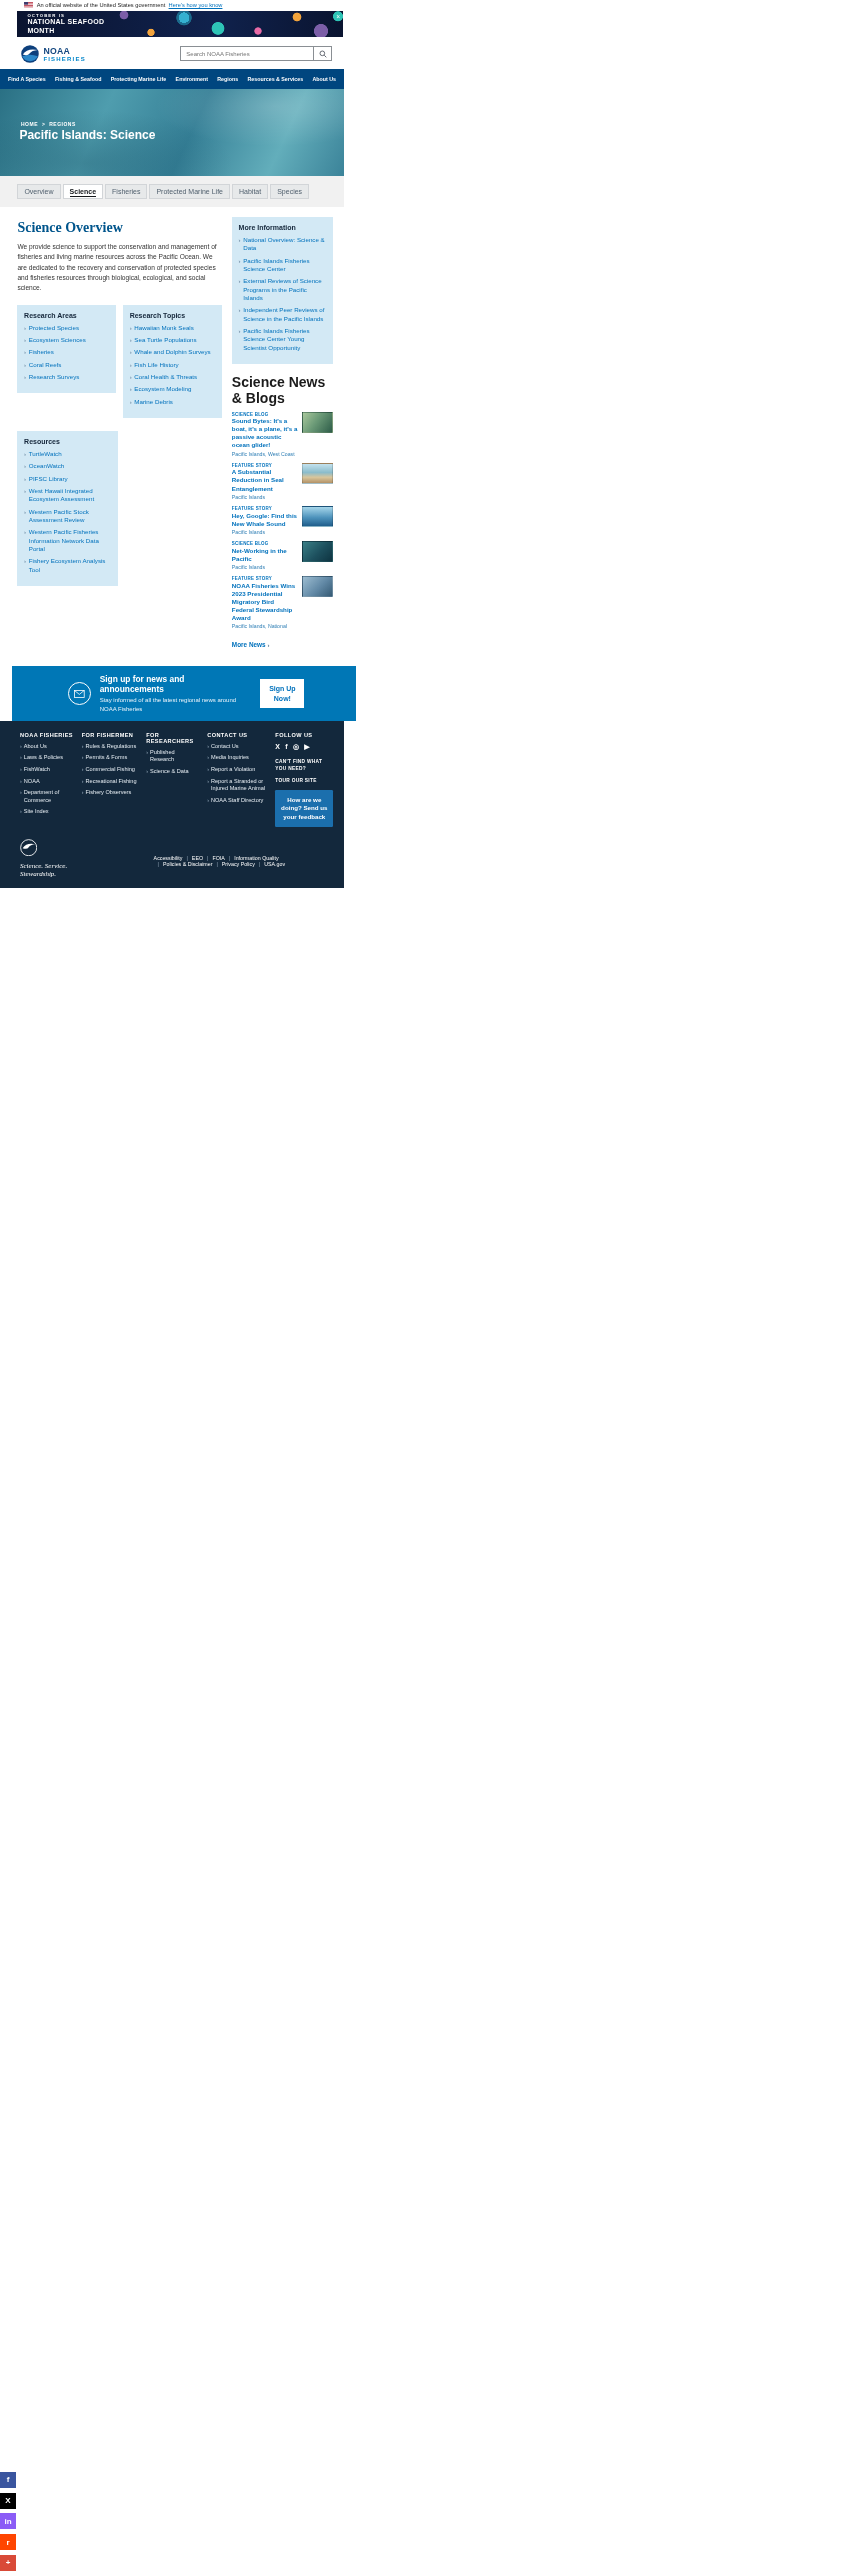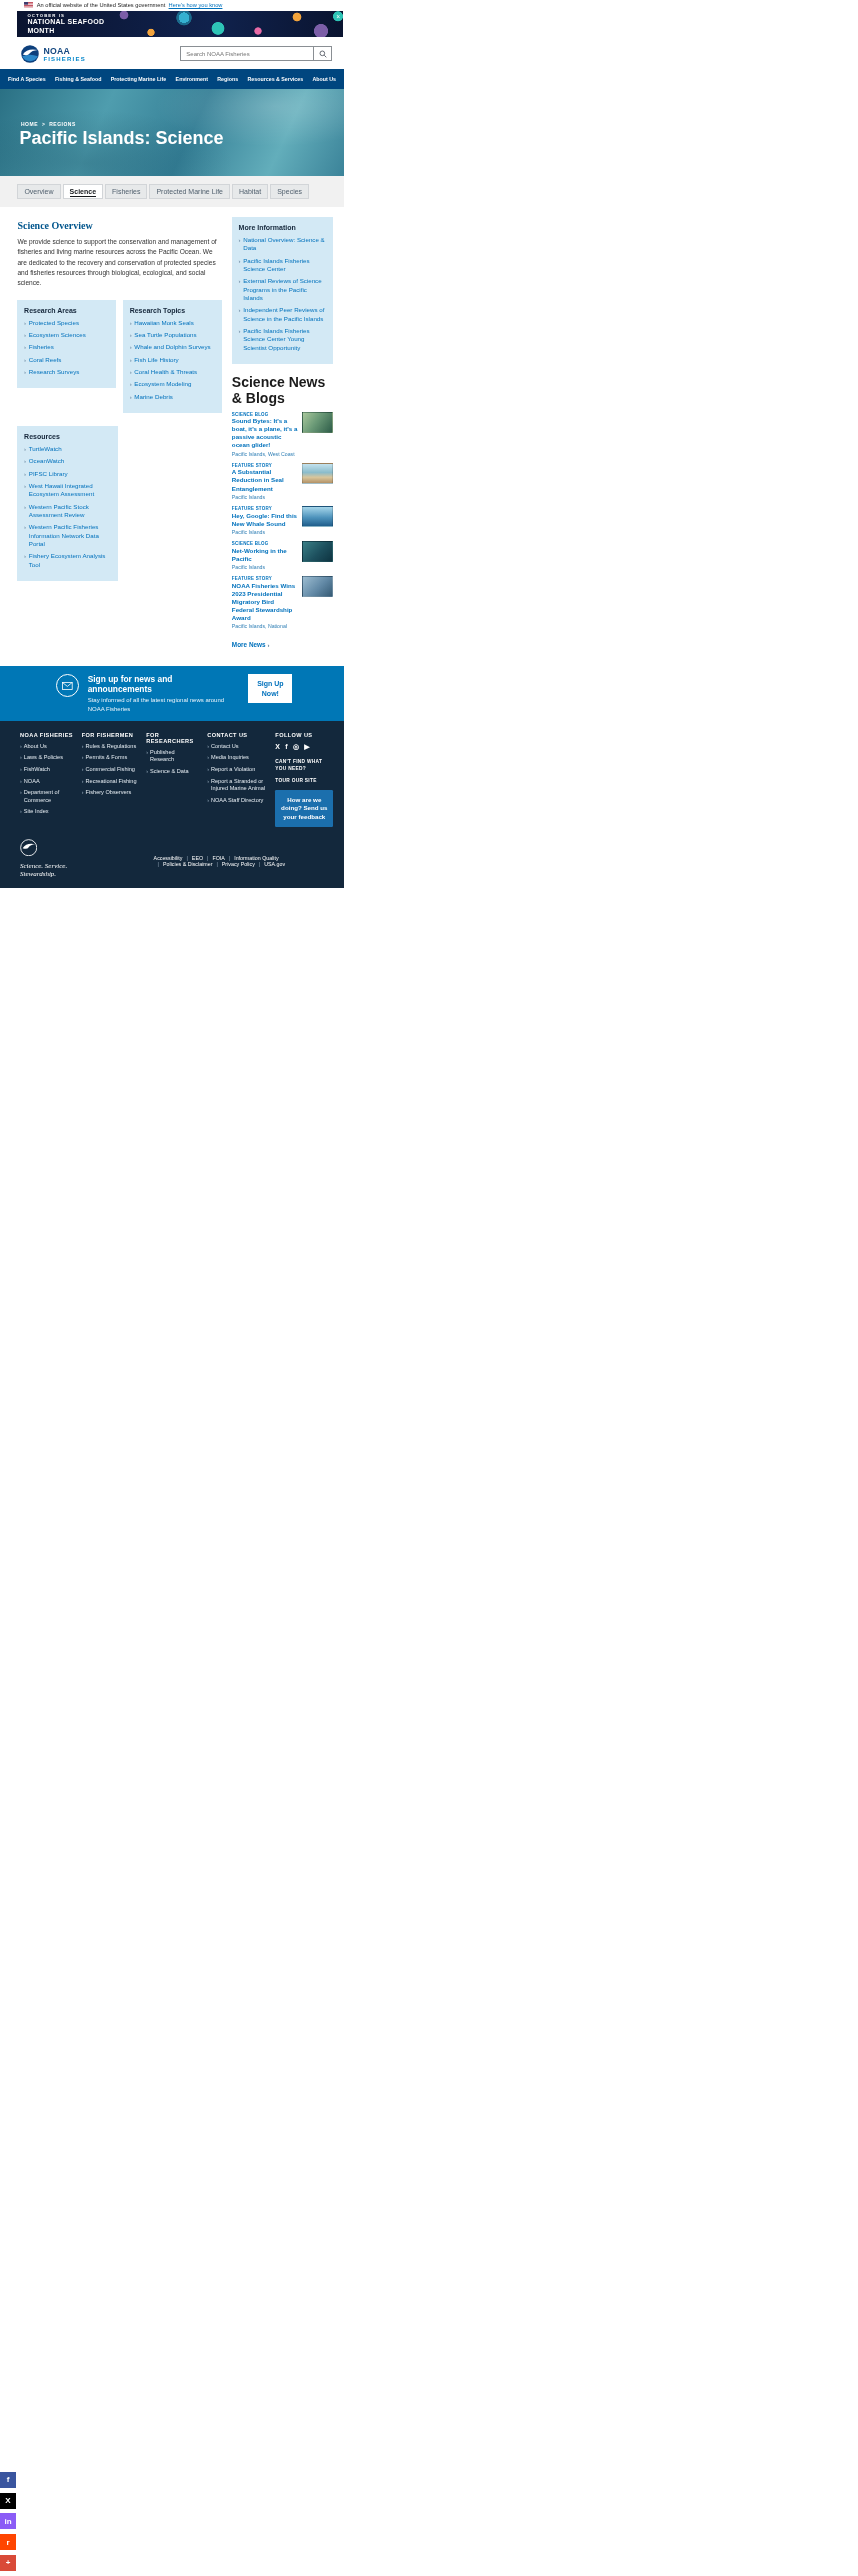--- a/index.html
+++ b/index.html
@@ -50,35 +50,35 @@
   
   .hero { height: 87px; position: relative;
     background:
       radial-gradient(ellipse 120px 40px at 80% 20%, rgba(255,255,255,.18), rgba(0,0,0,0)),
       radial-gradient(ellipse 147px 53px at 25% 85%, rgba(10,60,80,.25), rgba(0,0,0,0)),
       linear-gradient(115deg, #2a7084 0%, #4f9dae 30%, #357f96 55%, #63aebb 80%, #3b8399 100%);
   }
   .breadcrumb { position: absolute; left: 21px; top: 32px; font-size: 5px; font-weight: bold; color: #fff; letter-spacing: 0.5px; }
   .breadcrumb a { color: #fff; }
   .breadcrumb .sep { margin: 0 2px; }
-  .hero-title { position: absolute; left: 19.4px; top: 39px; font-size: 18px; font-weight: bold; color: #fff; }
+  .hero-title { position: absolute; left: 19.4px; top: 39px; font-size: 12px; font-weight: bold; color: #fff; }
 
   
   .tabbar { background: #f1f1f1; padding: 7.4px 0 7.4px 17.4px; }
   .tabs { display: flex; gap: 2px; }
   .tab { padding: 3.3px 6px; font-size: 7px; color: #52616f; background: #e7e9ea; border: 0.7px solid #d2d5d8; cursor: pointer; font-family: "Liberation Sans", sans-serif; }
   .tab.active { background: #fff; color: #15181c; font-weight: bold; }
   .tab.active .tab-label { border-bottom: 1.3px solid #15181c; padding-bottom: 0.7px; }
 
   
   .main { display: flex; gap: 10px; padding: 10.7px 11.4px 0 17.4px; }
   .col-left { width: 207px; }
   .col-right { width: 102px; }
 
-  .overview-heading { font-family: "Liberation Serif", serif; font-size: 10px; color: #00558c; margin: 2.7px 0 6px; font-weight: bold; }
+  .overview-heading { font-family: "Liberation Serif", serif; font-size: 14px; color: #00558c; margin: 2.7px 0 6px; font-weight: bold; }
   .lede { font-size: 6.6px; line-height: 1.55; color: #333; }
 
   .panel { background: var(--panel-blue, #d3e9f5); padding: 6.7px 6.7px 8px; }
   .panel h3 { font-size: 7px; color: #14263a; margin: 0 0 4.7px; font-weight: bold; }
   .panel-link { display: flex; gap: 2.7px; margin: 4px 0; font-size: 6.2px; color: var(--link-blue, #0071bc); line-height: 1.35; }
   .chev { color: #5b7a94; font-size: 6px; flex: none; }
   .research-row { display: flex; gap: 6.7px; margin-top: 12px; align-items: flex-start; }
   .research-row .panel { flex: 1; }
   .resources-panel { width: 101px; margin-top: 13.4px; }
 
@@ -87,21 +87,21 @@
   .news-heading { font-size: 14px; color: #1b1b1b; font-weight: bold; margin: 8px 0 1.3px; }
   .news-item { display: flex; gap: 4px; margin: 6px 0; }
   .news-text { flex: 1; }
   .news-cat { font-size: 4.5px; font-weight: bold; color: var(--link-blue, #0071bc); letter-spacing: 0.2px; }
   .news-title { display: block; font-size: 6.2px; font-weight: bold; color: var(--link-blue, #0071bc); line-height: 1.3; margin-top: 0.7px; }
   .news-meta { font-size: 5.2px; color: #2f7fb5; margin-top: 1.3px; }
   .news-thumb { width: 31px; height: 21px; flex: none; border: 0.7px solid rgba(0,0,0,.15); }
   .more-news { display: inline-block; font-size: 6.4px; font-weight: bold; color: var(--link-blue, #0071bc); margin-top: 5.3px; }
 
   
-  .newsletter { margin-top: 17.4px; background: var(--newsletter-blue, #0077b6); display: flex; align-items: flex-start; width: 344px; min-height: 37px; padding: 8px 20px 8px 56px; }
+  .newsletter { margin-top: 17.4px; background: var(--newsletter-blue, #0077b6); display: flex; align-items: center; width: 344px; min-height: 37px; padding: 8px 20px 8px 56px; margin-left: 12px; }
   .nl-icon { width: 23px; height: 23px; border: 1.3px solid #fff; border-radius: 50%; display: flex; align-items: center; justify-content: center; flex: none; }
   .nl-text { margin-left: 8.7px; width: 150px; }
   .nl-title { font-size: 8.4px; font-weight: bold; color: #fff; }
   .nl-sub { font-size: 6px; color: #eaf4fb; margin-top: 2px; line-height: 1.4; }
   .nl-btn { margin-left: 10.7px; background: #fff; color: var(--link-blue, #0071bc); font-weight: bold; font-size: 7px; padding: 5.3px 5.3px; text-align: center; width: 44px; border: none; cursor: pointer; line-height: 1.3; font-family: "Liberation Sans", sans-serif; }
 
   
   .footer { background: var(--footer-navy, #13283c); color: #fff; padding: 10.7px 10.7px 9.4px 20px; }
   .footer-cols { display: flex; gap: 8.7px; }
   .fcol h4 { font-size: 5.6px; letter-spacing: 0.4px; margin: 0 0 5.3px; font-weight: bold; color: #fff; }

